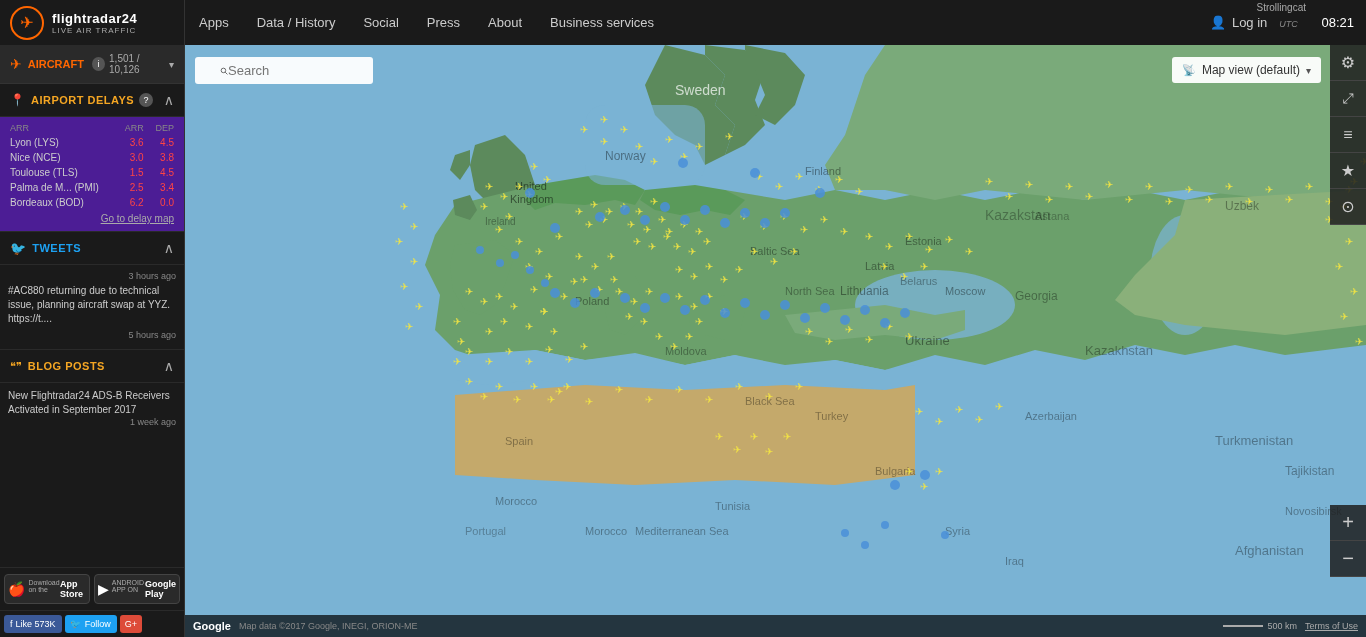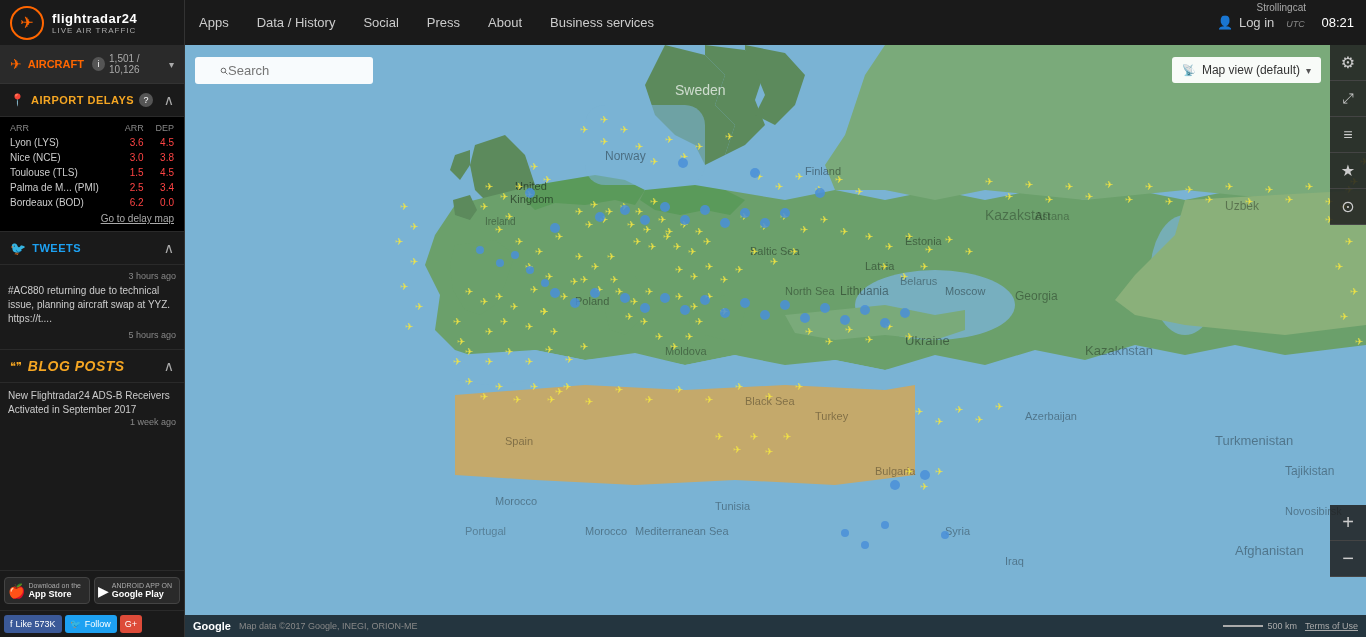--- a/index.html
+++ b/index.html
@@ -69,52 +69,52 @@
       width: 14px; height: 14px; border-radius: 50%; background: #555; color: #fff;
       font-size: 9px; display: inline-flex; align-items: center; justify-content: center; margin-left: 5px;
     }
     .collapse-btn { margin-left: auto; color: #aaa; font-size: 14px; }
 
     .delays-table { width: 100%; font-size: 10px; color: #ccc; border-collapse: collapse; }
     .delays-table thead th { color: #888; font-weight: normal; text-align: right; padding: 2px 4px; font-size: 9px; }
     .delays-table thead th:first-child { text-align: left; }
     .delays-table tbody td { padding: 2px 4px; }
     .delays-table tbody td:not(:first-child) { text-align: right; color: #ff4444; }
-    .delays-section-body { padding: 4px 6px; background: #000000; border-bottom: 1px solid #2a2a2a; }
+    .delays-section-body { padding: 4px 6px; background: #4c1d95; border-bottom: 1px solid #2a2a2a; }
     .go-delay-link { display: block; text-align: right; color: #aaa; font-size: 10px; text-decoration: underline; padding: 3px 4px; cursor: pointer; }
 
     
     .tweets-section { background: #1a1a1a; border-bottom: 1px solid #2a2a2a; }
     .tweet-header { background: #1a1a1a; padding: 8px 10px; display: flex; align-items: center; border-bottom: 1px solid #2a2a2a; cursor: pointer; }
     .tweet-icon { color: #1da1f2; font-size: 13px; margin-right: 6px; }
     .tweet-title { color: #1da1f2; font-size: 11px; font-weight: bold; text-transform: uppercase; letter-spacing: 0.5px; }
     .tweet-body { padding: 6px 8px; }
     .tweet-time { color: #888; font-size: 9px; text-align: right; display: block; margin-bottom: 3px; }
     .tweet-text { color: #ccc; font-size: 10px; line-height: 1.4; }
 
     
     .blog-section { background: #1a1a1a; }
     .blog-header { background: #1a1a1a; padding: 8px 10px; display: flex; align-items: center; border-bottom: 1px solid #2a2a2a; cursor: pointer; }
     .blog-icon { color: #f5a623; font-size: 11px; margin-right: 6px; }
-    .blog-title { color: #f5a623; font-size: 14px; font-weight: bold; text-transform: uppercase; letter-spacing: 0.5px; font-style: italic; }
+    .blog-title { color: #f5a623; font-size: 11px; font-weight: bold; text-transform: uppercase; letter-spacing: 0.5px; }
     .blog-body { padding: 6px 8px; }
     .blog-time { color: #888; font-size: 9px; text-align: right; display: block; margin-bottom: 13px; }
     .blog-text { color: #ccc; font-size: 10px; line-height: 1.4; }
 
     
     .app-buttons {
       display: flex; padding: 6px 4px; gap: 4px; background: #1a1a1a;
       border-top: 1px solid #2a2a2a; margin-top: auto;
     }
     .app-btn {
       flex: 1; background: #2a2a2a; border: 1px solid #444; border-radius: 4px;
       padding: 4px 3px; display: flex; align-items: center; gap: 3px; cursor: pointer;
     }
     .app-btn-icon { font-size: 14px; color: #fff; }
-    .app-btn-text { display: flex; flex-direction: column; }
+    .app-btn-text { display: flex; }
     .app-btn-sub { color: #aaa; font-size: 7px; }
     .app-btn-name { color: #fff; font-size: 9px; font-weight: bold; }
 
     
     .social-buttons {
       display: flex; padding: 4px; gap: 3px; background: #1a1a1a;
       border-top: 1px solid #2a2a2a;
     }
     .fb-btn {
       background: #3b5998; color: #fff; font-size: 9px; padding: 4px 6px;
@@ -217,21 +217,21 @@
     <div class="nav-item">Press</div>
     <div class="nav-item">About</div>
     <div class="nav-item">Business services</div>
   </nav>
   <div class="header-right">
     <div class="login-btn">
       <span>👤</span>
       <span>Log in</span>
     </div>
     <div class="utc-time">
-      <span style="font-size:9px;color:#888;margin-right:13px;font-style:italic;">UTC</span>
+      <span style="font-size:9px;color:#888;margin-right:20px;font-style:italic;">UTC</span>
       <span>08:21</span>
     </div>
   </div>
   <span class="strollingcat">Strollingcat</span>
 </div>
 
 <div id="sidebar">
 
   <div class="aircraft-bar">
     <span class="aircraft-icon">✈</span>

